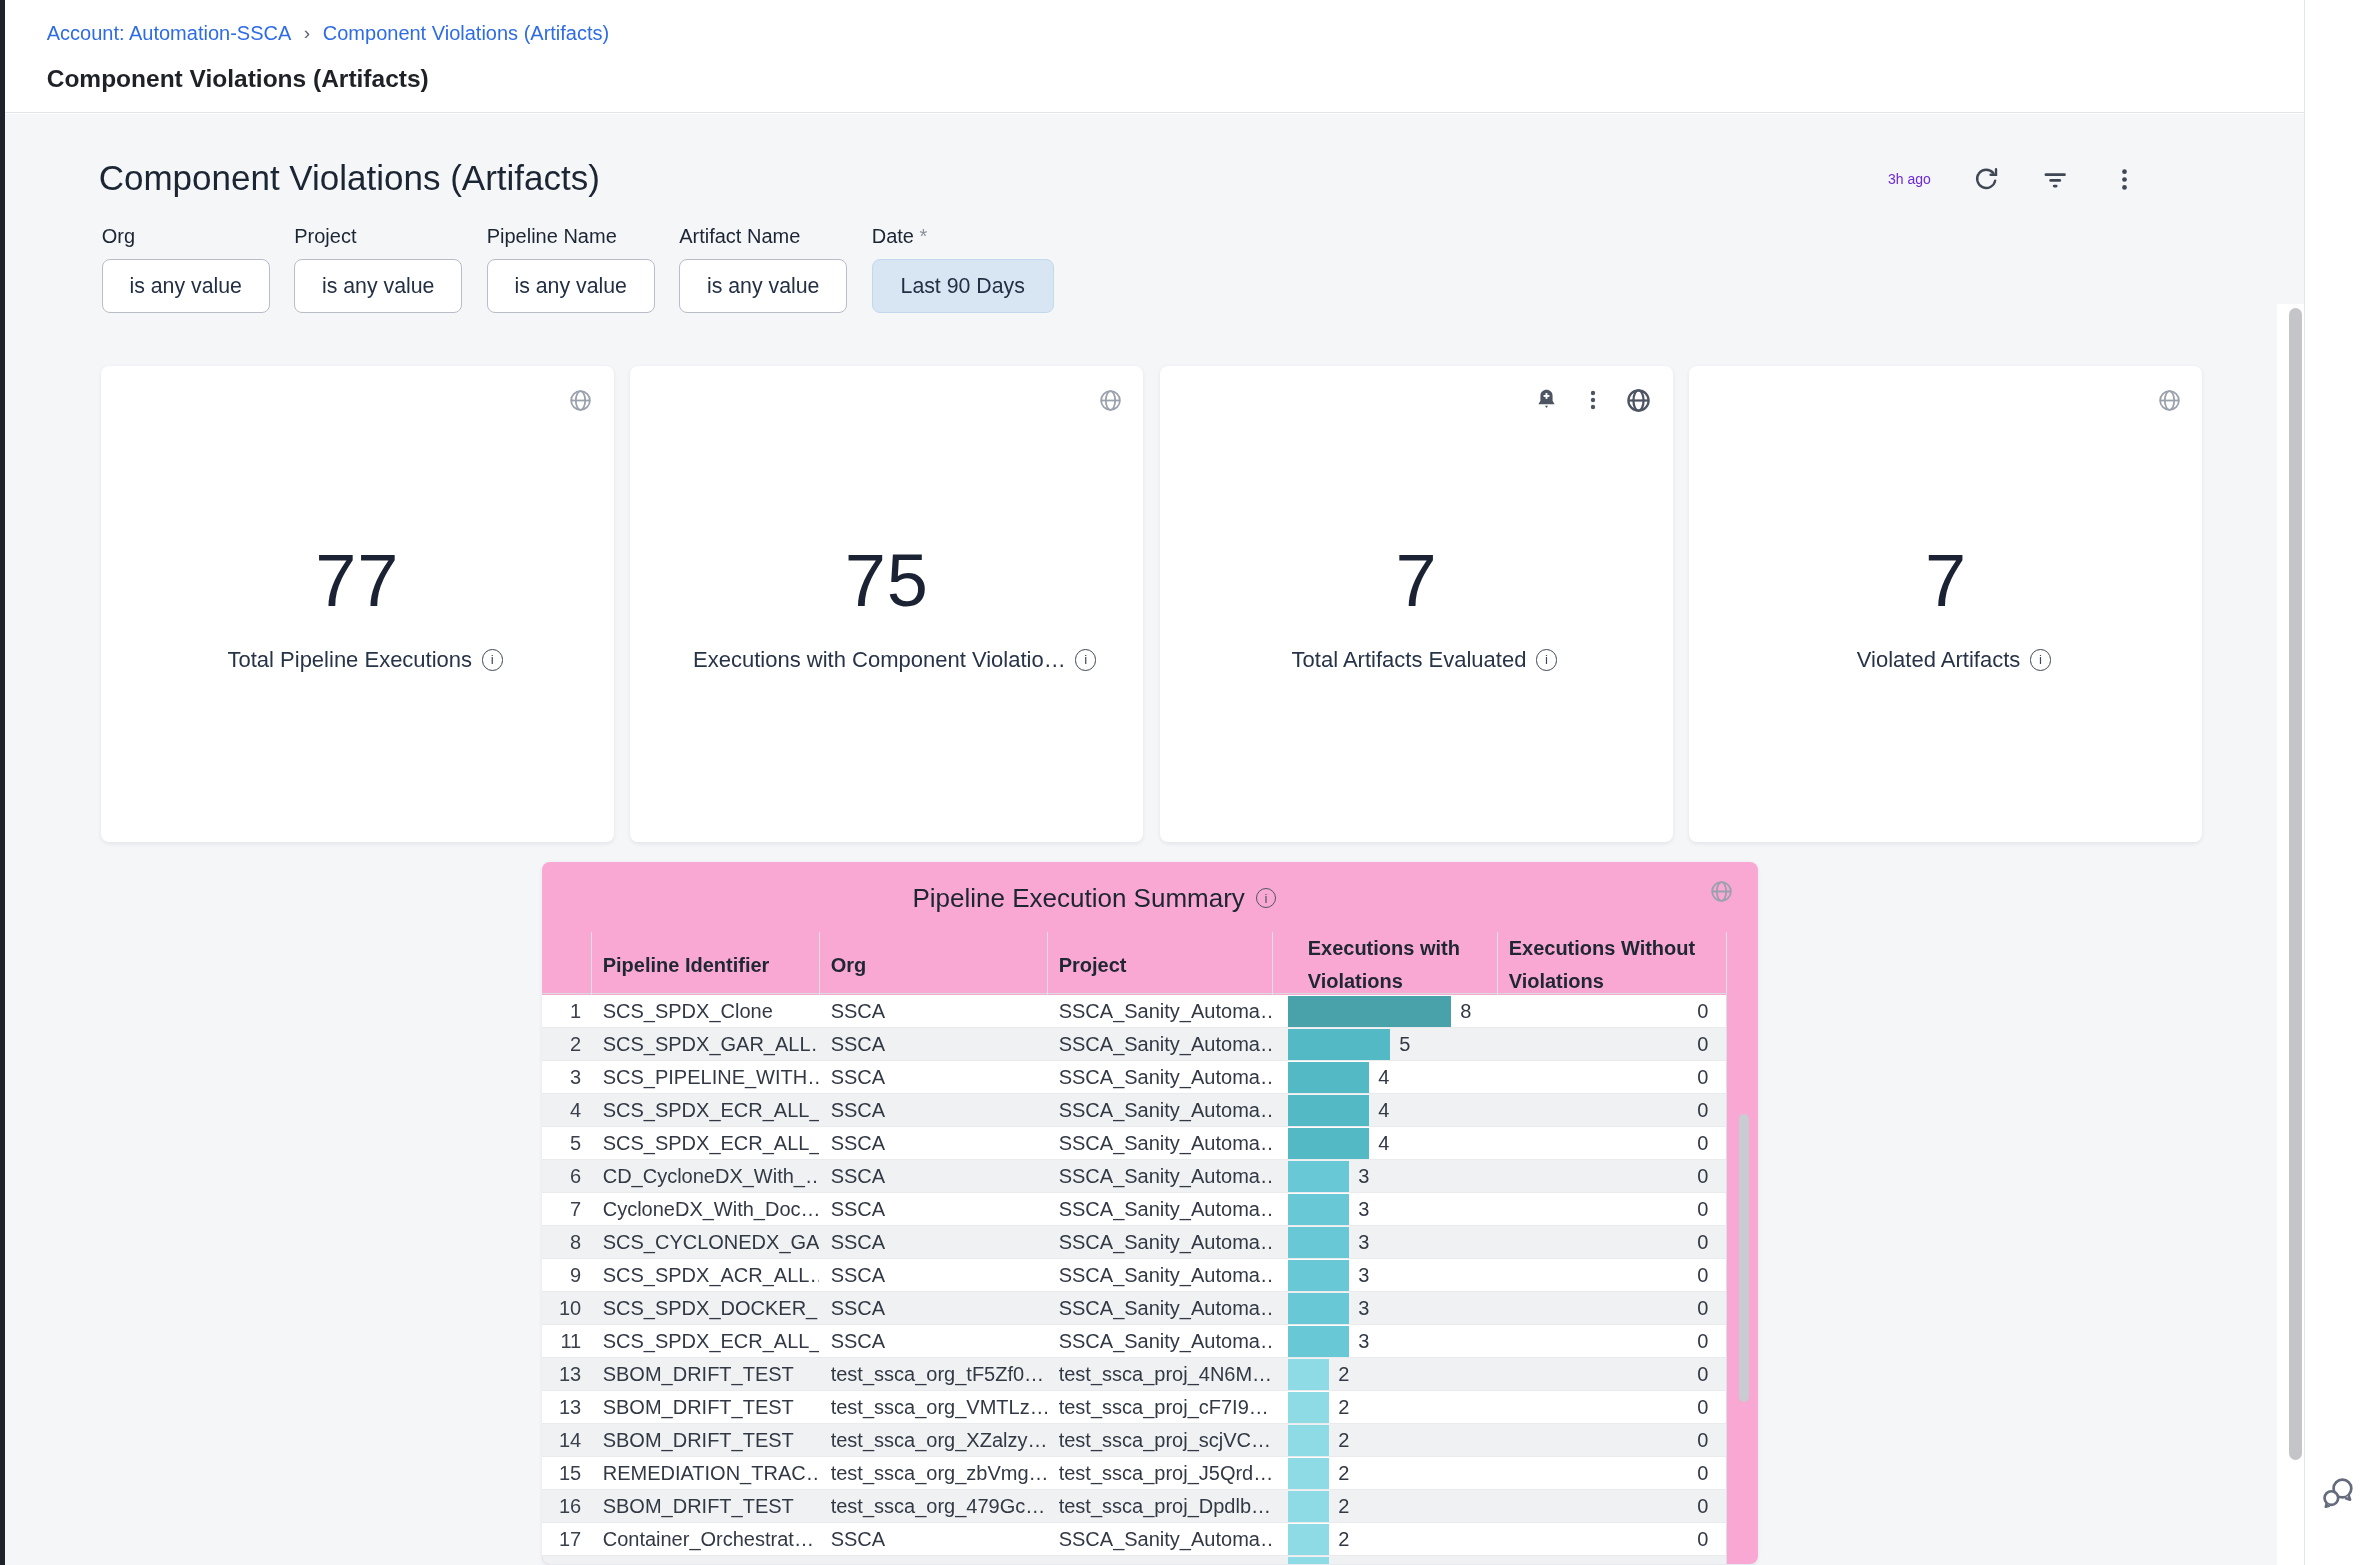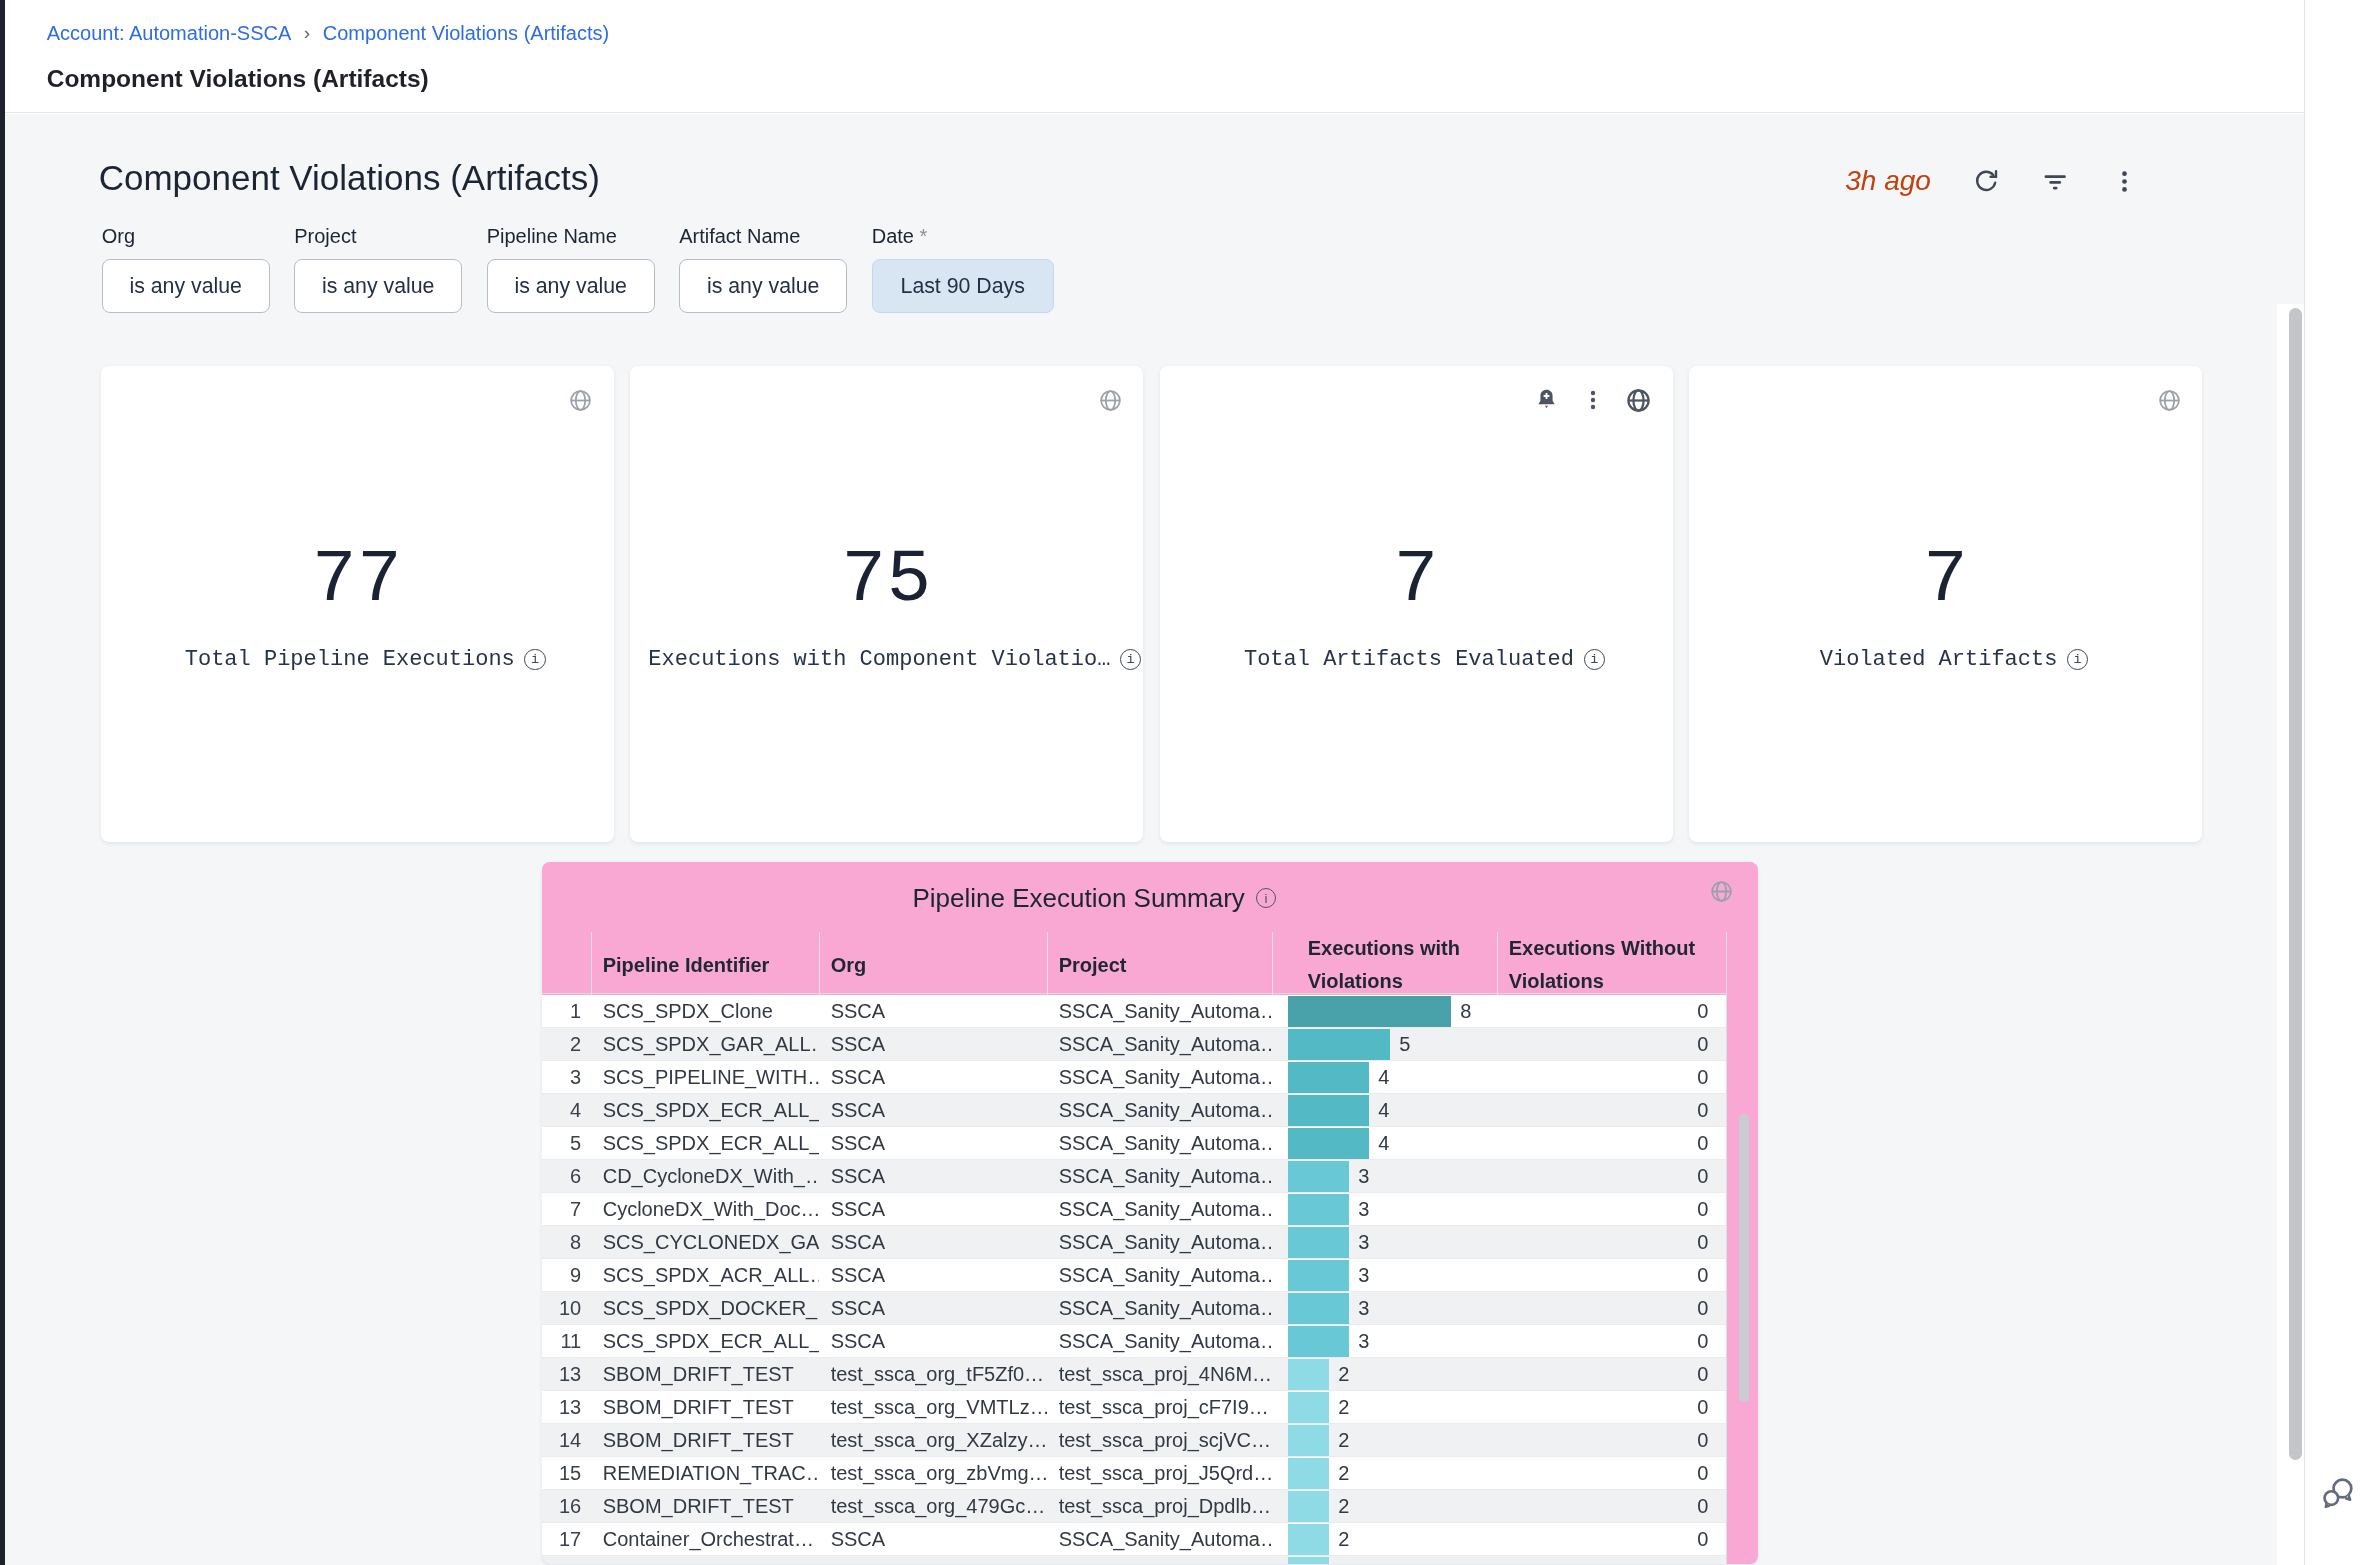--- a/index.html
+++ b/index.html
@@ -20,36 +20,36 @@
   
   .right-gutter { position:absolute; left:2304px; top:0; width:62px; height:1566px;
                   background:#fff; border-left:0.8px solid #e3e5ea; }
   .chat-fab { position:absolute; left:14.2px; top:1474px; width:38px; height:38px; cursor:pointer; }
 
   
   .content { position:absolute; left:4.7px; top:114px; width:2299px; height:1452px; background:#f4f6f8; }
 
   .dash-title { position:absolute; left:94px; top:44px; font-size:35px; font-weight:400; color:#1c2533; }
   .dash-actions { position:absolute; right:166px; top:51px; display:flex; align-items:center; gap:41px; }
-  .last-refreshed { font-size:28px; color:#c2410c;font-style:italic; }
+  .last-refreshed { font-size:14px; color:#6d28d9; }
   .icon-btn { cursor:pointer; display:flex; align-items:center; justify-content:center; }
 
   
   .filters { position:absolute; left:97px; top:111px; display:flex; gap:24.5px; }
   .filter-label { font-size:20px; color:#1c2533; margin-bottom:11px; }
   .filter-label .req { color:#8a909a; }
   .filter-btn { height:54px; border:1.2px solid #b9bdc7; border-radius:8px; background:#fff;
                 display:flex; align-items:center; justify-content:center; font-size:21.3px;
                 color:#233044; cursor:pointer; padding:16px 8px; }
   .filter      { width:168px; }
   .filter.date { width:182px; }
   .filter.date .filter-btn { background:#d8e6f4; border-color:#c3d8ec; }
 
   
-  .cards { position:absolute; left:96px; top:252px; display:flex; gap:16.6px;font-family:Liberation Mono, monospace; }
+  .cards { position:absolute; left:96px; top:252px; display:flex; gap:16.6px; }
   .stat-card { position:relative; width:513px; height:476px; background:#fff; border-radius:8px;
                box-shadow:0 1.6px 4.7px rgba(20,30,50,0.07); }
   .stat-value { position:absolute; left:0; top:172px; width:100%; text-align:center;
                 font-size:74px; color:#1a2233; letter-spacing:0.8px; }
   .stat-label-row { position:absolute; left:8px; top:281px; width:100%; display:flex;
                     align-items:center; justify-content:center; gap:9.5px; }
   .stat-label { font-size:22px; color:#273347; white-space:nowrap; }
   .info-icon { width:21.3px; height:21.3px; border:1.6px solid #3e4754; border-radius:50%;
                display:inline-flex; align-items:center; justify-content:center;
                font-size:13.4px; color:#3e4754; flex:0 0 auto; cursor:pointer; }

